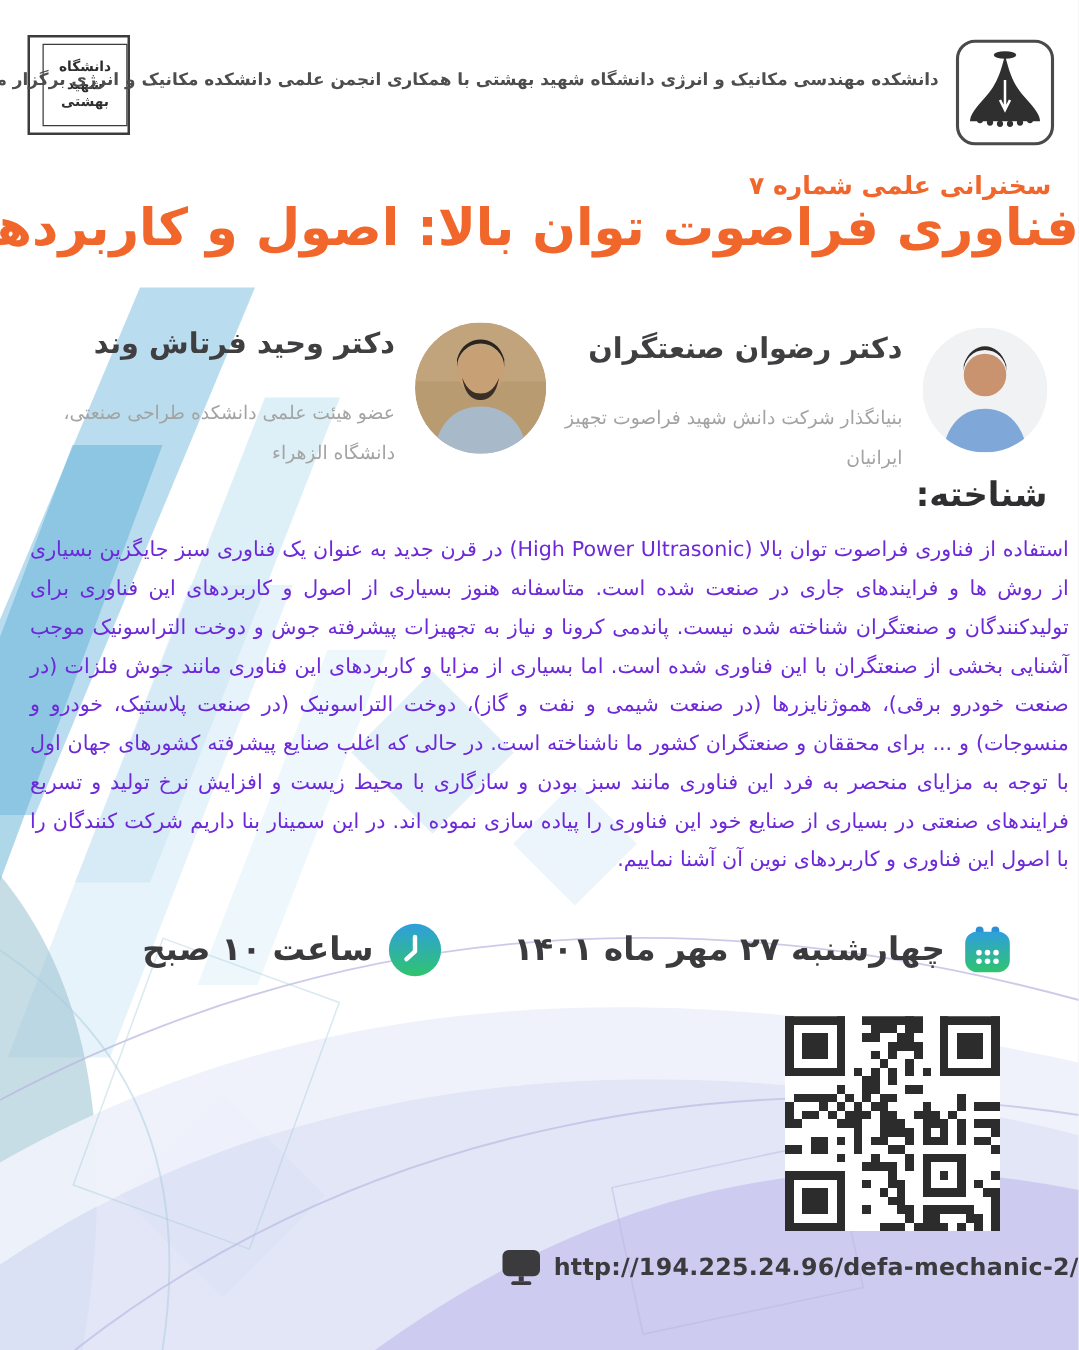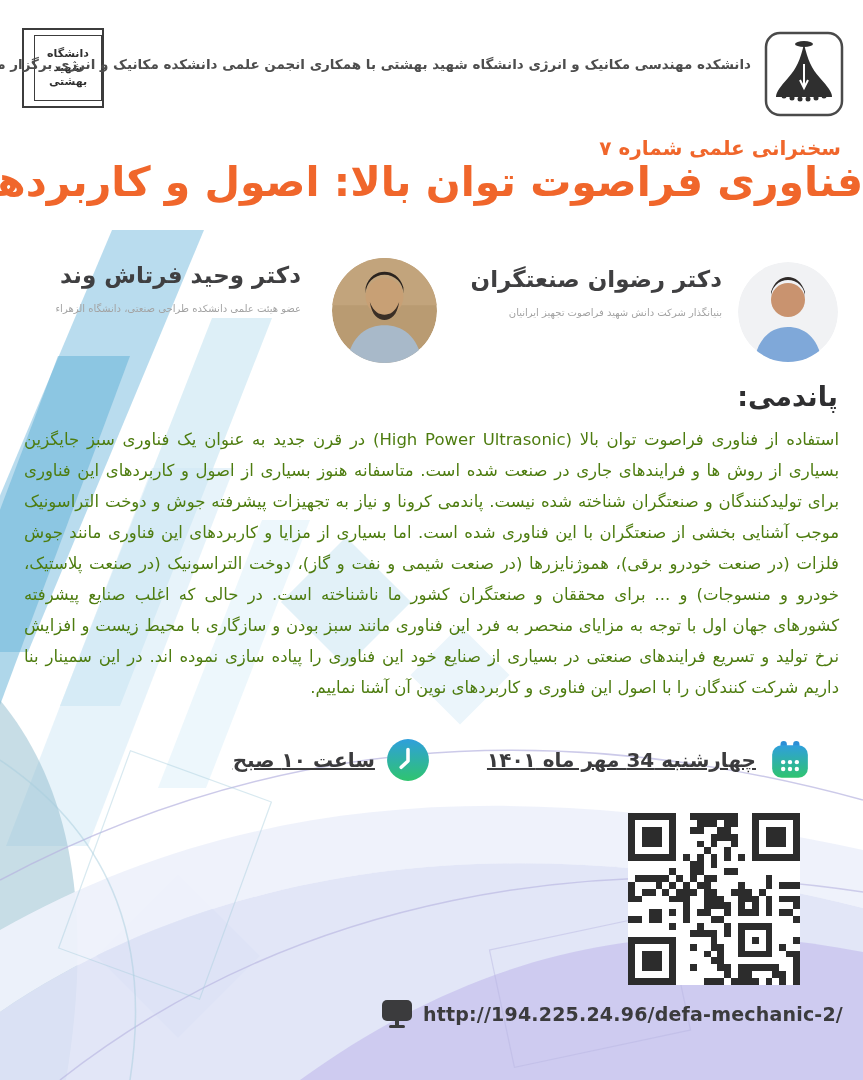--- a/index.html
+++ b/index.html
@@ -38,56 +38,56 @@
     position:absolute; left:0; right:0; top:158px; direction:rtl;
     text-align:center; color:var(--accent);
     font-size:41px; font-weight:800; white-space:nowrap;
   }
 
   
   .speaker{
     position:absolute; display:flex; direction:rtl; align-items:flex-start;
   }
   .speaker.right{top:262px; right:25px; width:415px;}
-  .speaker.left{top:258px; left:25px; width:412px;gap:15px;}
+  .speaker.left{top:258px; left:25px; width:412px;}
   .avatar{
     flex:0 0 auto; border-radius:50%; overflow:hidden;
     width:100px; height:100px; margin-left:16px;
   }
   .speaker.left .avatar{width:105px; height:105px;}
   .speaker .txt{flex:1; text-align:right; padding-top:4px;}
   .speaker-name{font-size:23px; font-weight:bold; color:#3f3f41; margin:0;}
-  .speaker-aff{margin-top:10px; font-size:10px; color:var(--gray); line-height:2.15;}
+  .speaker-aff{margin-top:26px; font-size:15px; color:var(--gray); line-height:2.15;}
 
   
   .abstract-heading{
     position:absolute; right:25px; top:381px; direction:rtl;
     font-size:27px; font-weight:bold; color:#2f2f31;
   }
   .abstract-body{
-    position:absolute; left:24px; right:24px; top:424px; direction:rtl;
-    font-size:16.5px; color:#4d7c0f; line-height:31px;
+    position:absolute; left:24px; right:8px; top:424px; direction:rtl;
+    font-size:16.5px; color:#6d28d9; line-height:31px;
     text-align:justify; text-align-last:right; margin:0;
   }
 
   
   .schedule{
     position:absolute; top:737px; right:52px;
     display:flex; direction:rtl; align-items:center;
   }
-  .sched-text{font-size:20px; font-weight:bold; color:var(--dark); white-space:nowrap;text-decoration:underline;}
+  .sched-text{font-size:26px; font-weight:bold; color:var(--dark); white-space:nowrap;}
   .date-text{margin:0 13px 0 56px;}
   .time-text{margin-right:10px;}
   .icon-cal{width:42px; height:42px;}
   .icon-clock{width:46px; height:46px;}
 
   
   .qr{position:absolute; left:628px; top:813px; width:172px; height:172px;}
   .url-row{
-    position:absolute; top:999px; right:20px;
+    position:absolute; top:999px; right:0;
     display:flex; direction:ltr; align-items:center; gap:10px;
   }
   .url-text{font-size:19px; font-weight:bold; color:var(--dark); letter-spacing:0.2px;}
   .icon-monitor{width:32px; height:30px;}
 </style>
 </head>
 <body>
 
 <div class="page" style="--accent: #f0662b;">
 
@@ -164,42 +164,42 @@
       </svg>
     </div>
     <div class="txt">
       <p class="speaker-name">دکتر وحید فرتاش وند</p>
       <div class="speaker-aff">
         <div>عضو هیئت علمی دانشکده طراحی صنعتی، دانشگاه الزهراء</div>
       </div>
     </div>
   </div>
 
-  <div class="abstract-heading">پاندمی:</div>
+  <div class="abstract-heading">شناخته:</div>
   <p class="abstract-body">استفاده از فناوری فراصوت توان بالا (High Power Ultrasonic) در قرن جدید به عنوان یک فناوری سبز جایگزین بسیاری از روش ها و فرایندهای جاری در صنعت شده است. متاسفانه هنوز بسیاری از اصول و کاربردهای این فناوری برای تولیدکنندگان و صنعتگران شناخته شده نیست. پاندمی کرونا و نیاز به تجهیزات پیشرفته جوش و دوخت التراسونیک موجب آشنایی بخشی از صنعتگران با این فناوری شده است. اما بسیاری از مزایا و کاربردهای این فناوری مانند جوش فلزات (در صنعت خودرو برقی)، هموژنایزرها (در صنعت شیمی و نفت و گاز)، دوخت التراسونیک (در صنعت پلاستیک، خودرو و منسوجات) و ... برای محققان و صنعتگران کشور ما ناشناخته است. در حالی که اغلب صنایع پیشرفته کشورهای جهان اول با توجه به مزایای منحصر به فرد این فناوری مانند سبز بودن و سازگاری با محیط زیست و افزایش نرخ تولید و تسریع فرایندهای صنعتی در بسیاری از صنایع خود این فناوری را پیاده سازی نموده اند. در این سمینار بنا داریم شرکت کنندگان را با اصول این فناوری و کاربردهای نوین آن آشنا نماییم.</p>
 
   <div class="schedule">
     <svg class="icon-cal" viewBox="0 0 40 40" aria-hidden="true">
       <defs>
         <linearGradient id="gcal" x1="0" y1="0" x2="0" y2="1">
           <stop offset="0" stop-color="#2f9fdc"></stop>
             <stop offset="1" stop-color="#2fc46f"></stop>
         </linearGradient>
       </defs>
       <rect x="11" y="2" width="6" height="9" rx="3" fill="#2b8fd6"></rect>
       <rect x="23" y="2" width="6" height="9" rx="3" fill="#2b8fd6"></rect>
       <rect x="3" y="6" width="34" height="31" rx="9" fill="url(#gcal)"></rect>
       <circle cx="13.5" cy="22" r="2.1" fill="#fff"></circle>
         <circle cx="20" cy="22" r="2.1" fill="#fff"></circle>
         <circle cx="26.5" cy="22" r="2.1" fill="#fff"></circle>
       <circle cx="13.5" cy="28.5" r="2.1" fill="#fff"></circle>
         <circle cx="20" cy="28.5" r="2.1" fill="#fff"></circle>
         <circle cx="26.5" cy="28.5" r="2.1" fill="#fff"></circle>
     </svg>
-    <div class="sched-text date-text">چهارشنبه 34 مهر ماه ۱۴۰۱</div>
+    <div class="sched-text date-text">چهارشنبه ۲۷ مهر ماه ۱۴۰۱</div>
     <svg class="icon-clock" viewBox="0 0 44 44" aria-hidden="true">
       <defs>
         <linearGradient id="gclk" x1="0" y1="0" x2="0" y2="1">
           <stop offset="0" stop-color="#2f9fdc"></stop>
             <stop offset="1" stop-color="#2fc46f"></stop>
         </linearGradient>
       </defs>
       <circle cx="22" cy="22" r="20" fill="url(#gclk)"></circle>
       <path d="M22,12 L22,23 L15.5,29" stroke="#ffffff" stroke-width="3.4" stroke-linecap="round" stroke-linejoin="round" fill="none"></path>
     </svg>

